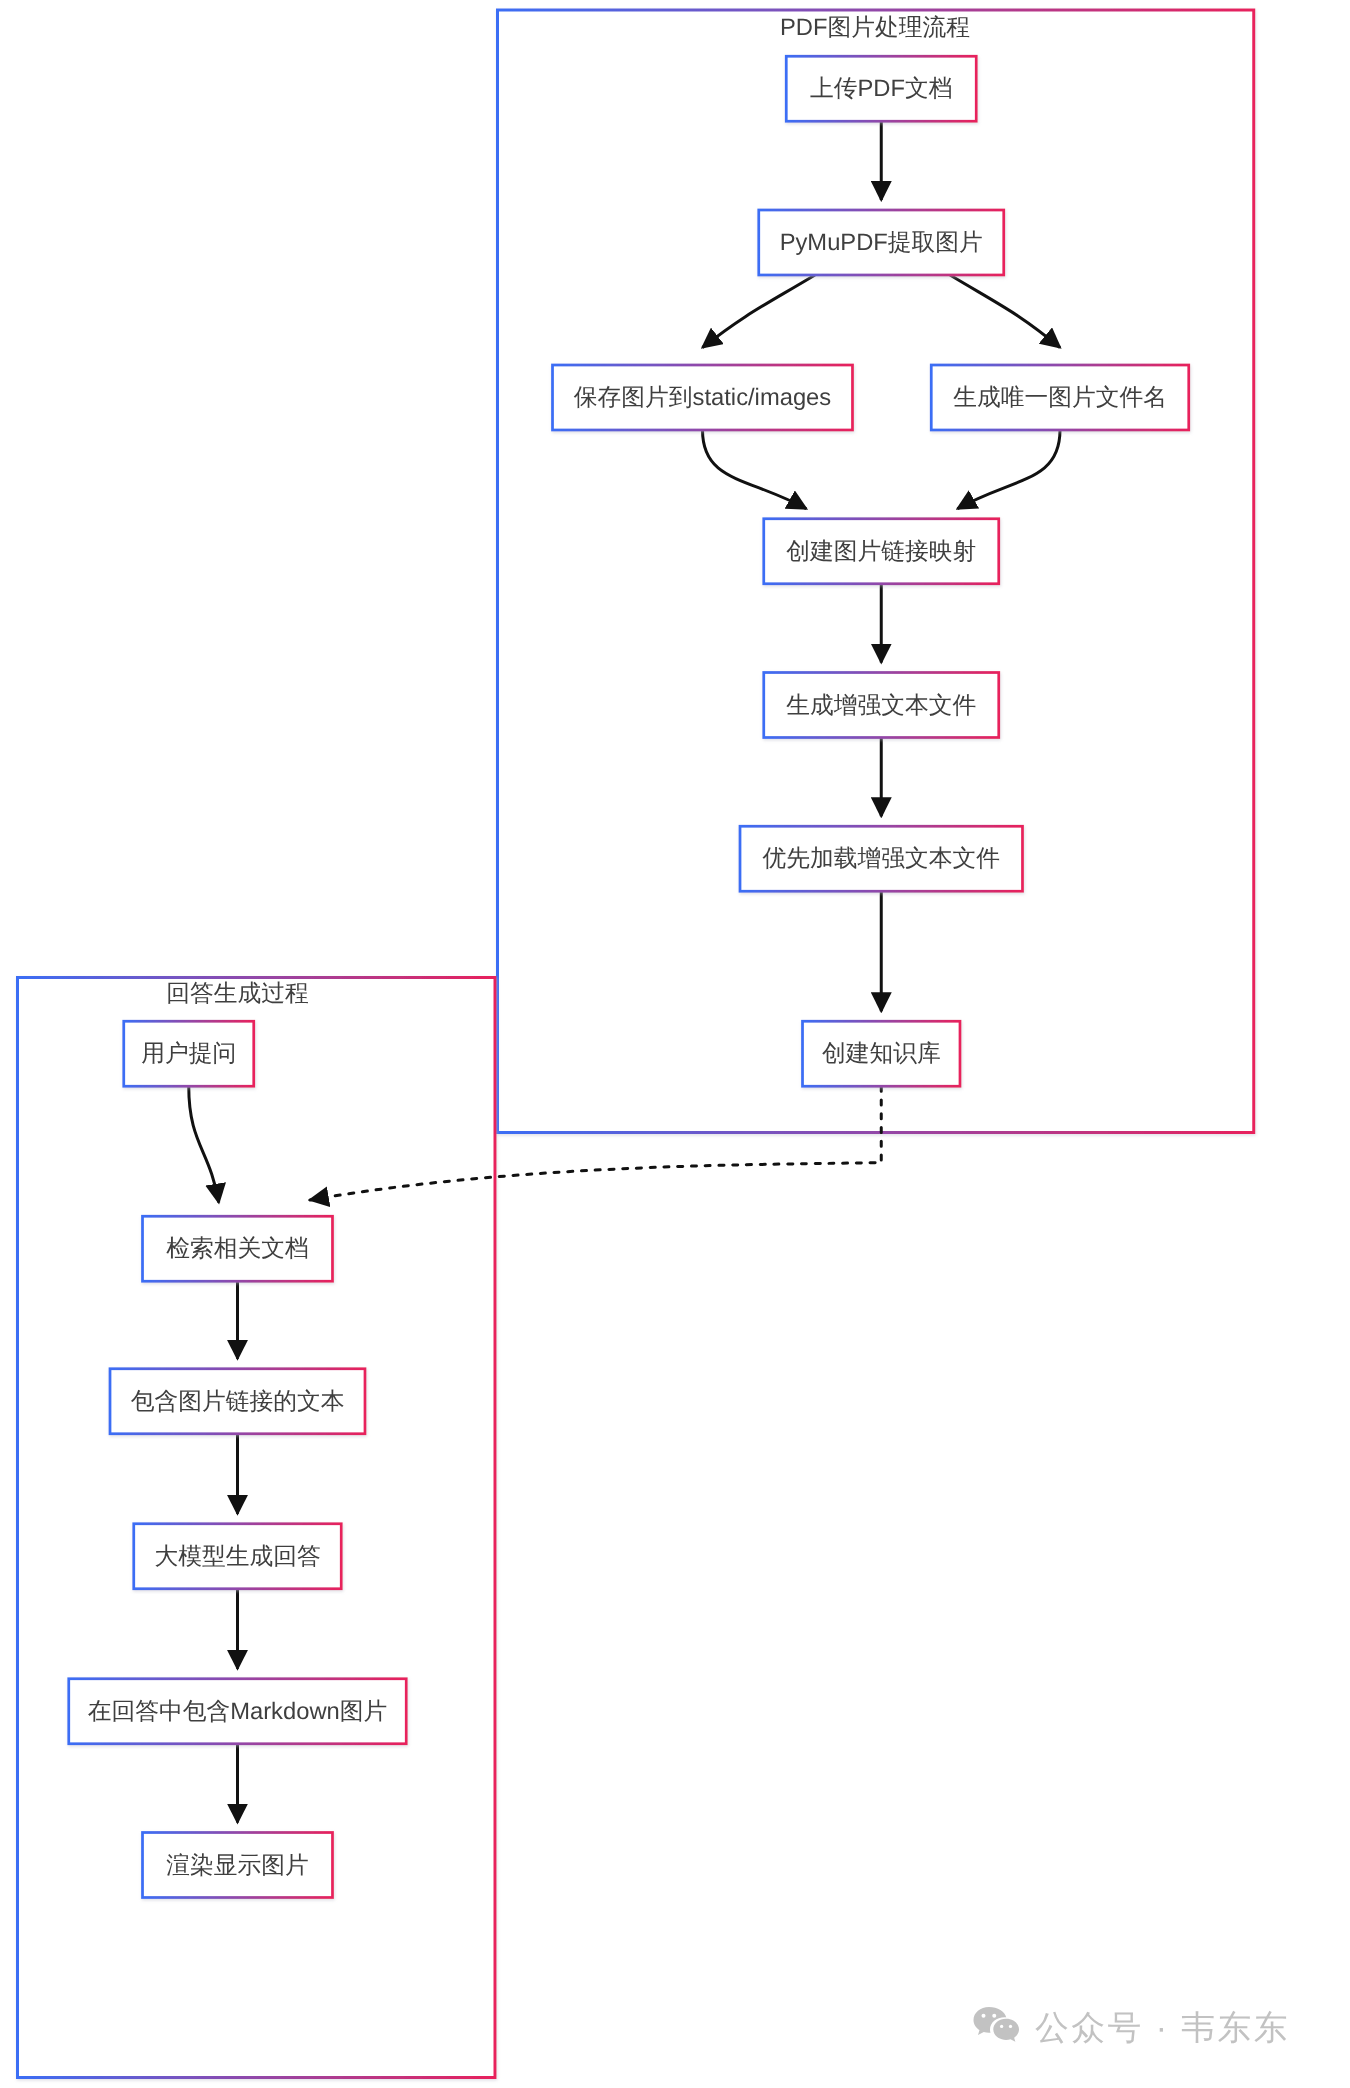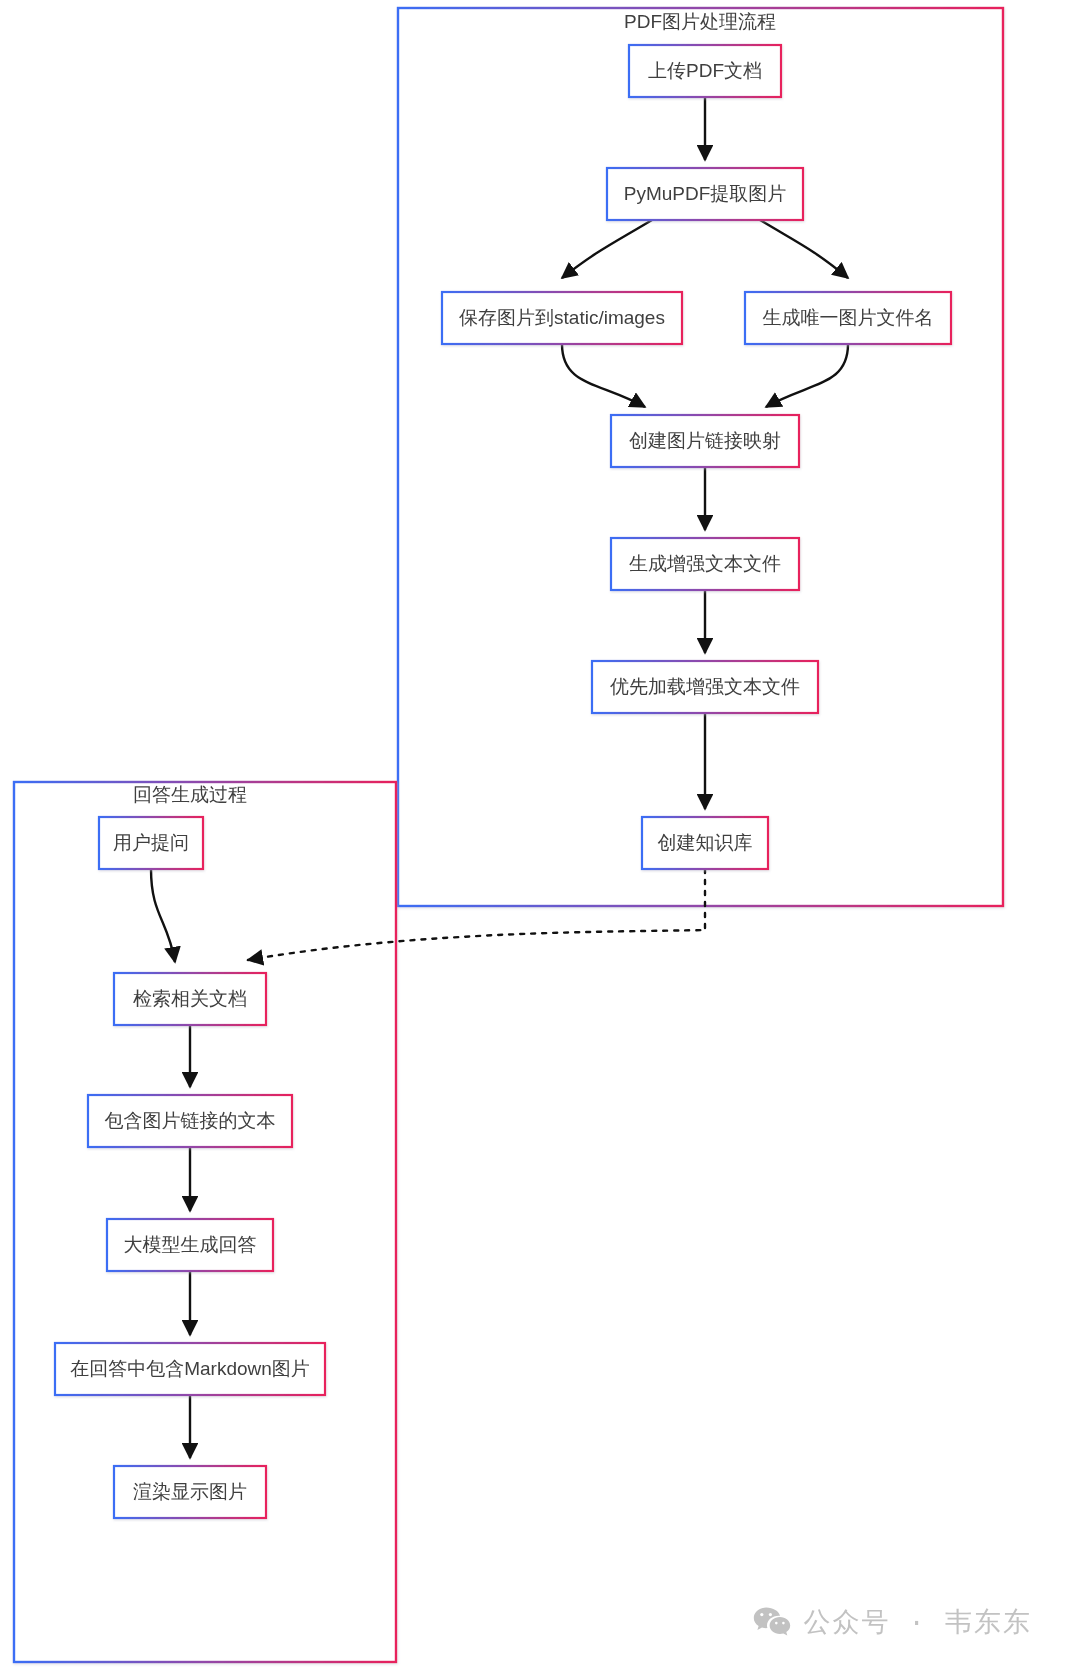--- a/index.html
+++ b/index.html
@@ -19,23 +19,23 @@
     font-family:"Liberation Sans","DejaVu Sans",sans-serif;
     text-anchor:middle;dominant-baseline:middle;
   }
   .node-box{fill:#ffffff;stroke-width:2.2;}
   .cluster-box{fill:#ffffff;stroke-width:2.4;}
   .edge{fill:none;stroke:#111111;stroke-width:2.4;}
   .edge-dashed{fill:none;stroke:#111111;stroke-width:2.4;stroke-dasharray:4 7;stroke-linecap:round;}
 
   #watermark{
     position:absolute;right:48px;bottom:30px;
-    display:flex;align-items:center;gap:12px;
+    display:flex;gap:12px;
     color:#c2c2c2;font-size:27px;letter-spacing:2px;
-    font-family:Liberation Mono, monospace;
+    font-family:Liberation Sans, sans-serif;
     user-select:none;
   }
   #watermark .wm-icon{display:block;}
 </style>
 </head>
 <body>
 
 <svg id="canvas" viewBox="0 0 1080 1670">
   <defs>
     <linearGradient id="borderGrad" x1="0" y1="0" x2="1" y2="0">

